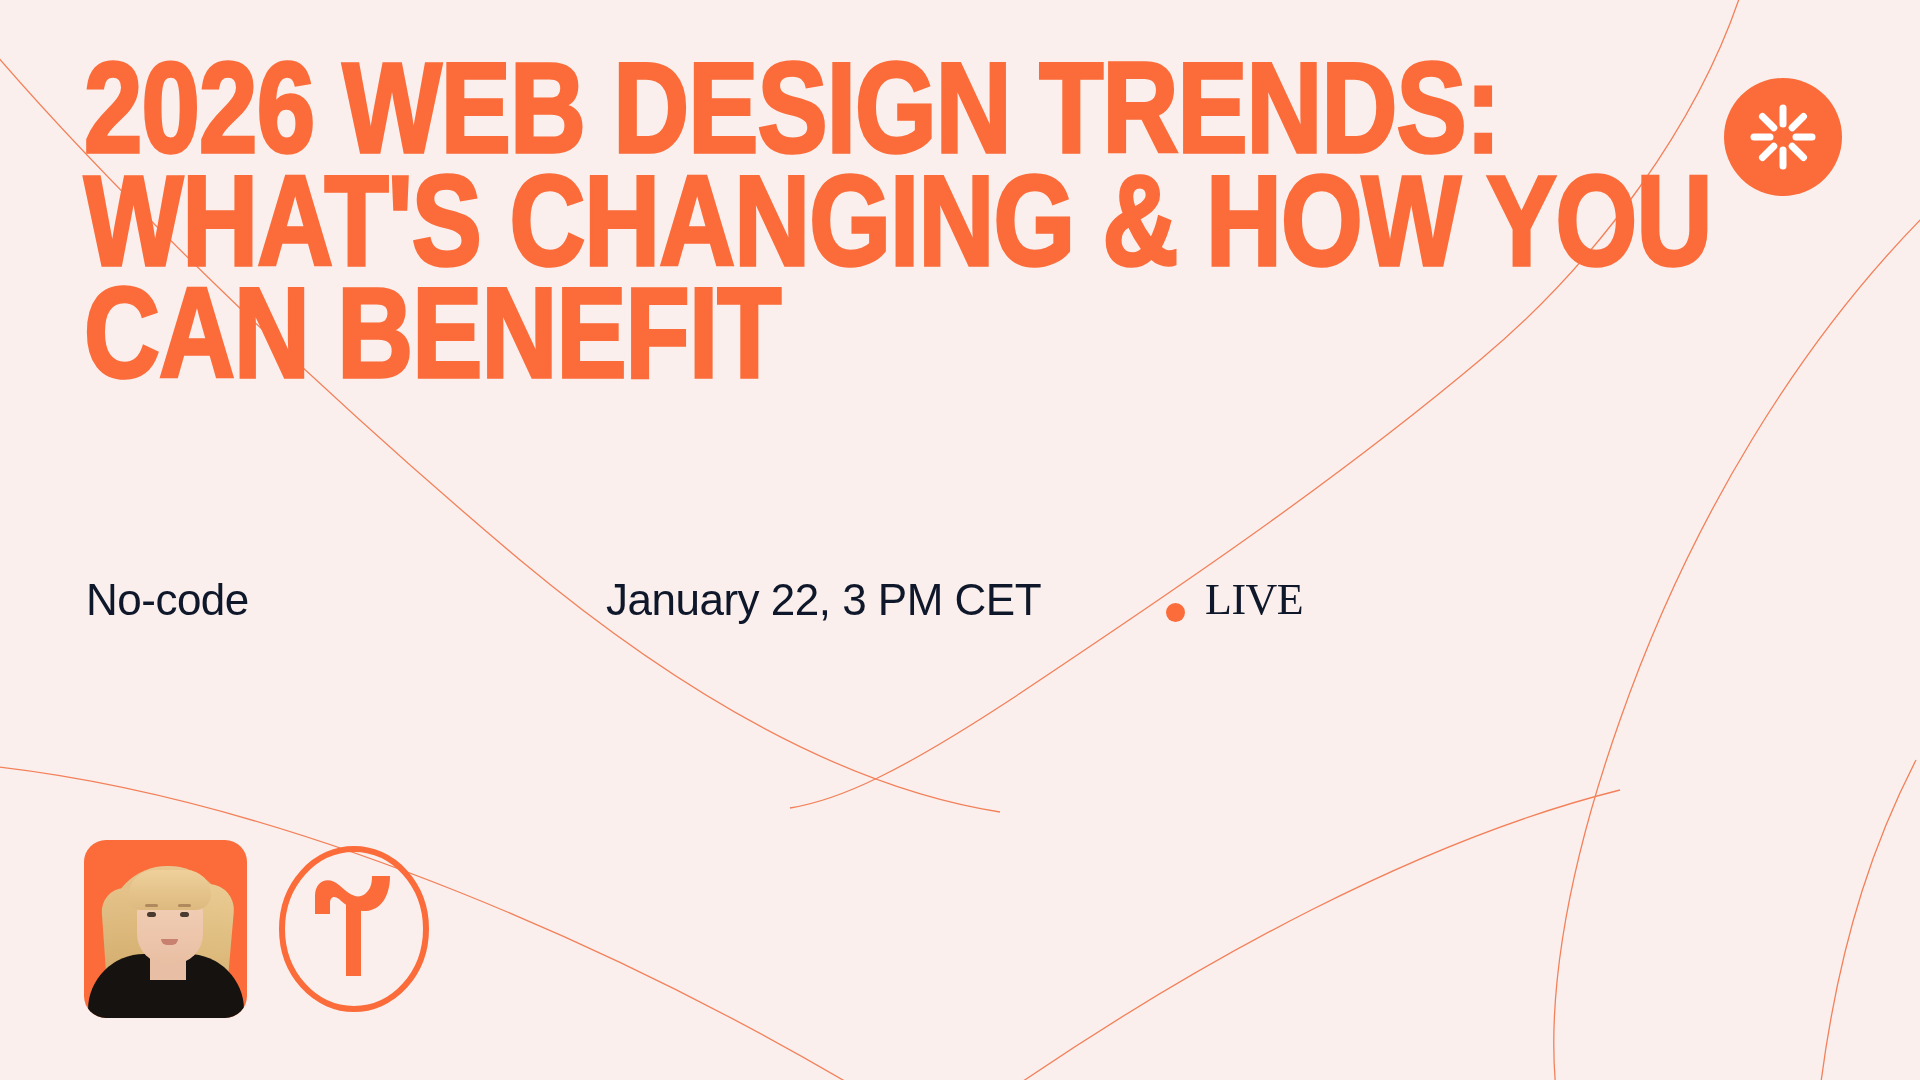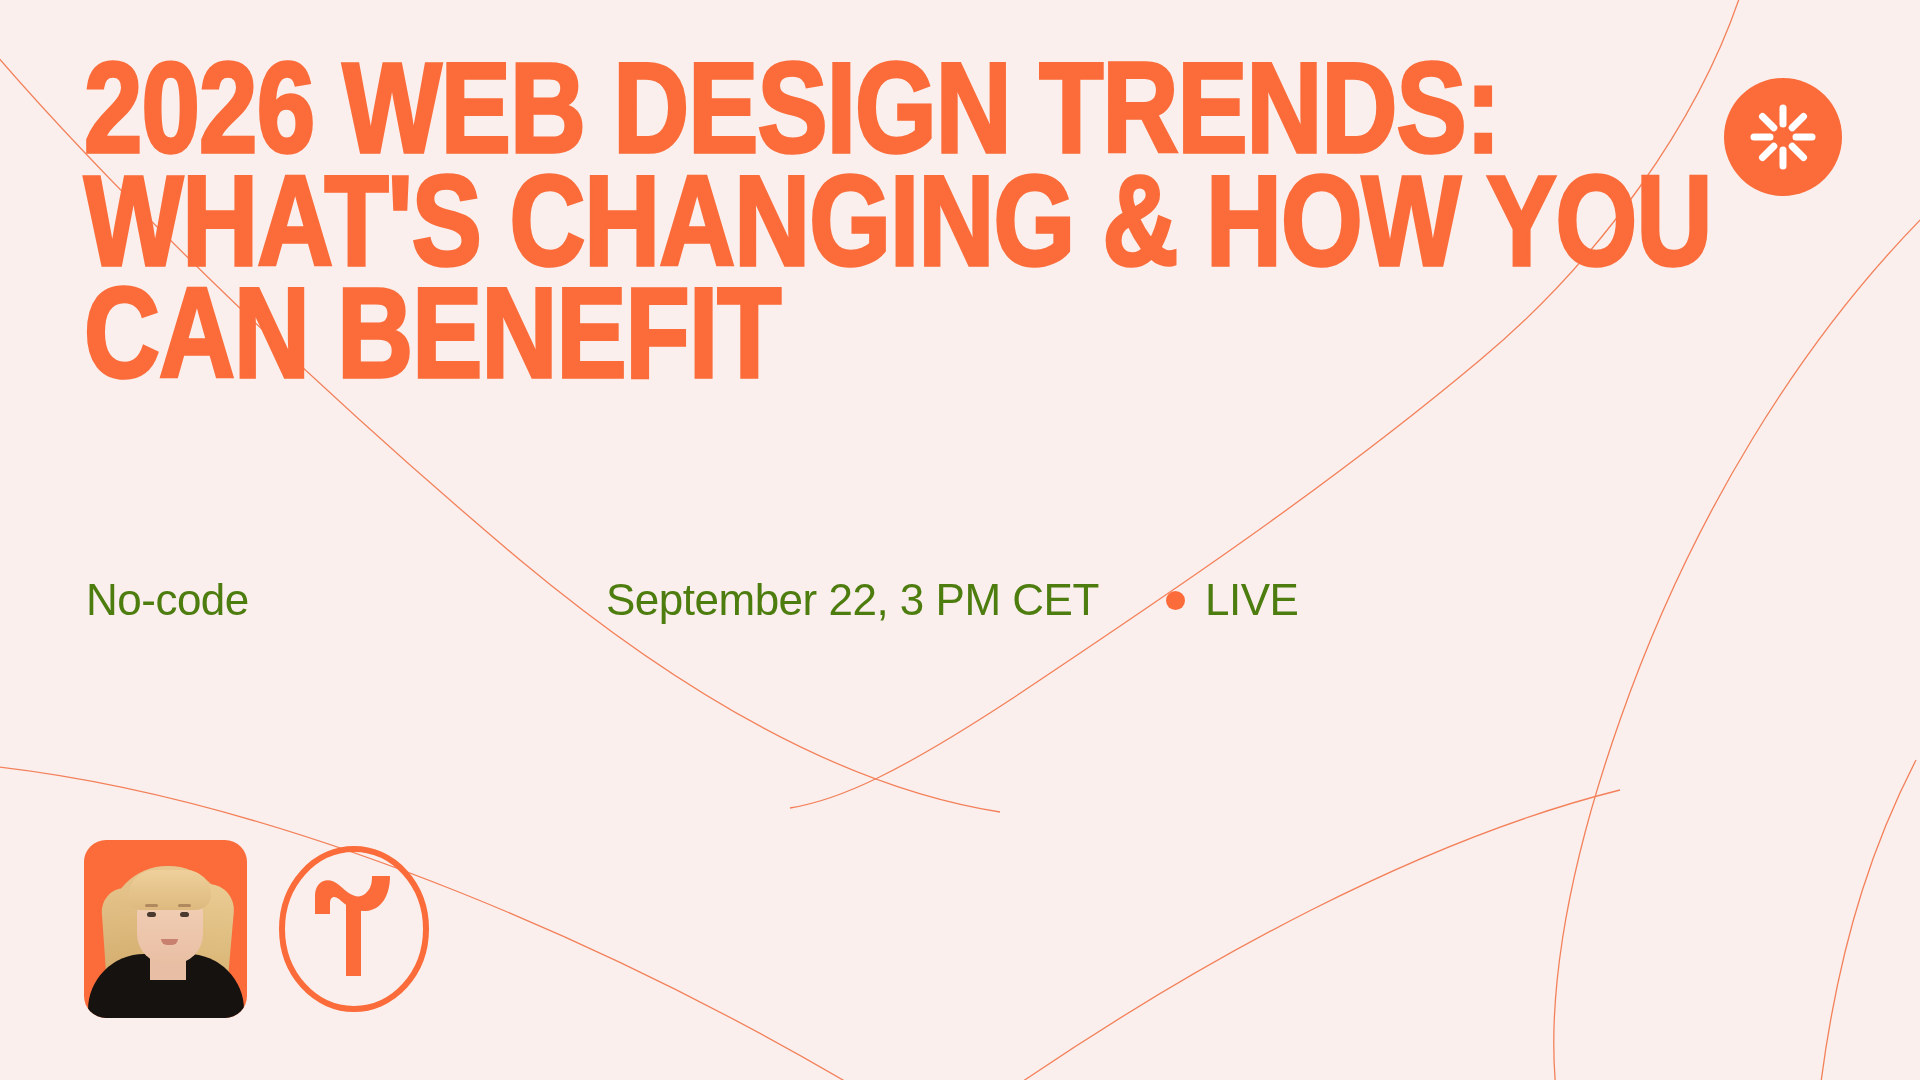--- a/index.html
+++ b/index.html
@@ -41,23 +41,23 @@
   
   .meta-row {
     position:absolute;
     left:86px; top:578px;
     width:1480px;
     display:flex;
     align-items:center;
   }
   .meta-topic { width:520px; }
   .meta-date  { width:560px; }
-  .meta-live  { display:flex; align-items:center; gap:20px; }
+  .meta-live  { display:flex; align-items:flex-end; gap:20px;font-family:Liberation Serif, serif; }
   .meta-text {
-    color:#4d7c0f;
+    color:#0f172a;
     font-size:44px;
     font-weight:400;
     letter-spacing:-0.5px;
     line-height:1;
     white-space:nowrap;
   }
   .live-dot {
     width:19px; height:19px;
     border-radius:50%;
     background:#FB6C3A;
@@ -174,21 +174,21 @@
   <span class="headline-line">2026 WEB DESIGN TRENDS:</span>
   <span class="headline-line">WHAT'S CHANGING &amp; HOW YOU</span>
   <span class="headline-line">CAN BENEFIT</span>
 </h1>
 
 <div class="meta-row">
   <div class="meta-topic">
     <span class="meta-text">No-code</span>
   </div>
   <div class="meta-date">
-    <span class="meta-text">September 22, 3 PM CET</span>
+    <span class="meta-text">January 22, 3 PM CET</span>
   </div>
   <div class="meta-live">
     <span class="live-dot"></span>
     <span class="meta-text">LIVE</span>
   </div>
 </div>
 
 <div class="brand-row">
 
   <div class="avatar">

